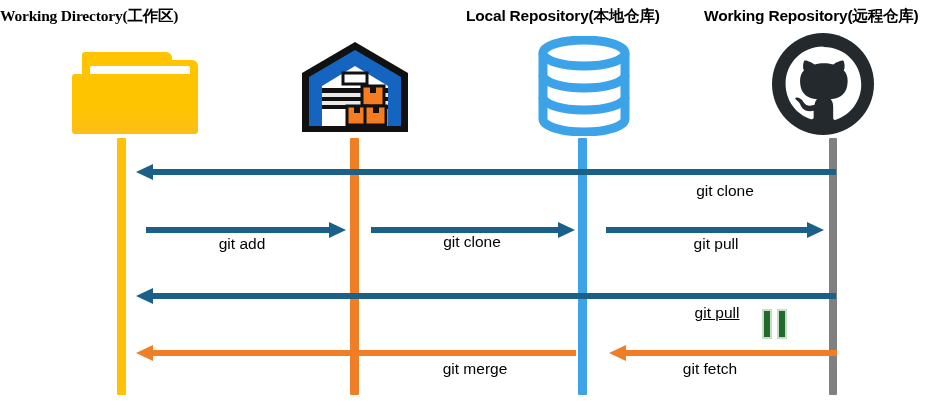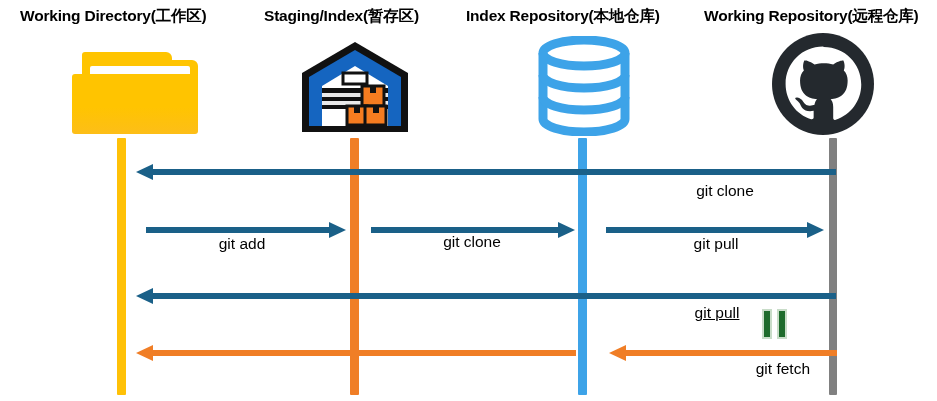--- a/index.html
+++ b/index.html
@@ -37,25 +37,24 @@
   
   .folder-back{position:absolute;border-radius:3px 6px 2px 2px;}
   .folder-paper{position:absolute;background:#fdfdfd;border-radius:2px;}
   .folder-front{position:absolute;border-radius:3px;}
 </style>
 </head>
 <body>
 
 <div id="stage">
 
-  <div class="lane-title" style="left:20px;">Working Directory(工作区)</div>
+  <div class="lane-title" style="left:0;font-family:Liberation Serif, serif;">Working Directory(工作区)</div>
 
-  <div class="lane-title" style="left:264px;">Staging/Index(暂存区)</div>
 
-  <div class="lane-title" style="left:466px;">Index Repository(本地仓库)</div>
+  <div class="lane-title" style="left:466px;">Local Repository(本地仓库)</div>
 
   <div class="lane-title" style="left:704px;">Working Repository(远程仓库)</div>
 
   <div class="icon-wrap" style="left:72px;top:52px;width:128px;height:82px;">
     <div class="folder-back" style="left:10px;top:0px;width:90px;height:16px;background:#FFC400;"></div>
     <div class="folder-back" style="left:10px;top:8px;width:116px;height:18px;background:#FFC400;"></div>
     <div class="folder-paper" style="left:18px;top:14px;width:100px;height:16px;"></div>
     <div class="folder-front" style="left:0px;top:22px;width:126px;height:60px;
          background:linear-gradient(180deg,#FFC400 0%,#FFC400 55%,#FDBE18 100%);"></div>
   </div>
@@ -143,27 +142,28 @@
     <div class="head head-r" style="right:0px;top:0px;border-left:17px solid #1A6088;"></div>
   </div>
 
   <div class="flow-label" style="left:612px;top:264px;width:210px;text-decoration:underline;">git pull</div>
 
   <div class="arrow" style="left:136px;top:288px;width:700px;height:16px;">
     <div class="shaft" style="position:absolute;left:12px;top:5px;width:688px;height:6px;background:#1A6088;"></div>
     <div class="head head-l" style="left:0px;top:0px;border-right:17px solid #1A6088;"></div>
   </div>
 
+  <div class="flow-label" style="left:372px;top:320px;width:206px;">git merge</div>
 
   <div class="arrow" style="left:136px;top:345px;width:440px;height:16px;">
     <div class="shaft" style="position:absolute;left:12px;top:5px;width:428px;height:6px;background:#F07E26;"></div>
     <div class="head head-l" style="left:0px;top:0px;border-right:17px solid #F07E26;"></div>
   </div>
 
-  <div class="flow-label" style="left:610px;top:320px;width:200px;text-align:right;">git fetch</div>
+  <div class="flow-label" style="left:610px;top:320px;width:200px;text-align:center;">git fetch</div>
 
   <div class="arrow" style="left:609px;top:345px;width:228px;height:16px;">
     <div class="shaft" style="position:absolute;left:12px;top:5px;width:216px;height:6px;background:#F07E26;"></div>
     <div class="head head-l" style="left:0px;top:0px;border-right:17px solid #F07E26;"></div>
   </div>
 
   <div style="position:absolute;left:762px;top:309px;width:28px;height:30px;">
     <div class="green-bar" style="left:0px;top:0px;width:10px;height:30px;background:#1E6B2C;border:2px solid #C8DCC8;box-sizing:border-box;"></div>
     <div class="green-bar" style="left:15px;top:0px;width:10px;height:30px;background:#1E6B2C;border:2px solid #C8DCC8;box-sizing:border-box;position:absolute;"></div>
   </div>

